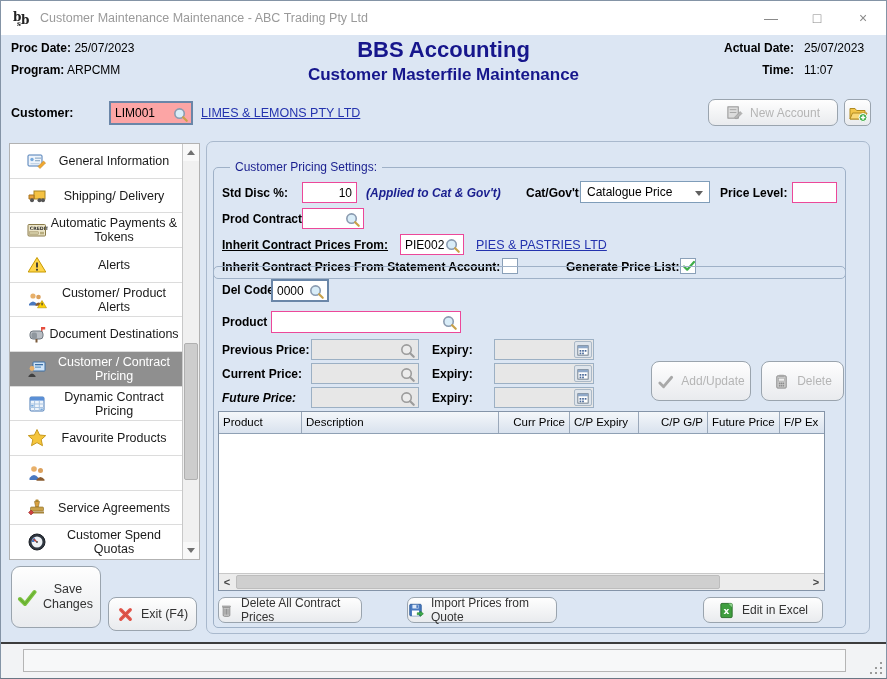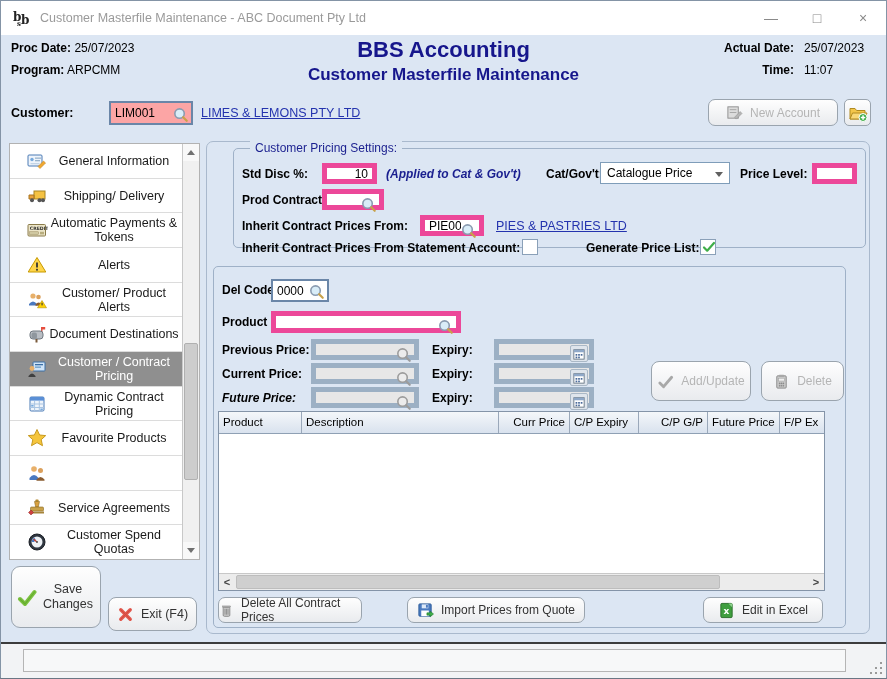--- a/index.html
+++ b/index.html
@@ -79,24 +79,24 @@
   .tri-down { width:0; height:0; border-left:4px solid transparent; border-right:4px solid transparent;
             border-top:5px solid #707070; }
   .sb-thumb { position:absolute; left:1px; width:14px; top:48%; height:33%;
               background:#cdcdcd; border:1px solid #b0b0b0; border-radius:2px; }
   
   .main-panel { position:absolute; left:205px; top:140px; width:664px; height:493px;
                 border:1px solid #a9b9cd; border-radius:7px; }
   .fieldset { position:absolute; border:1px solid #9fb1c7; border-radius:5px; }
   .legend { position:absolute; top:-8px; left:16px; background:#dce6f3; padding:0 5px;
             font-size:12px; color:#1a1f8f; white-space:nowrap; }
-  .fs1 { left:6px; top:6px; width:633px; height:100px;margin-left:20px; }
+  .fs1 { left:6px; top:25px; width:633px; height:112px; }
   .fs2 { left:6px; top:124px; width:633px; height:362px; }
   .flabel { position:absolute; font-size:12px; font-weight:bold; white-space:nowrap; }
-  .inp { position:absolute; height:21px; background:#fff; border:5px solid #ec4899; }
+  .inp { position:absolute; height:21px; background:#fff; border:1px solid #ec4899; }
   .inp input { position:absolute; left:0; top:0; width:100%; height:100%; border:0; outline:none;
                padding:2px 4px; font:12px "Liberation Sans",sans-serif; background:transparent; }
   .inp.with-mag input { padding-right:18px; }
   .inp .mag { position:absolute; right:2px; top:2px; }
   .inp.disabled { background:#e7e7e7; border-color:#9cb0c4; }
   .inp.disabled input { color:#777; }
   .num input { text-align:right; }
   .note { position:absolute; font-size:12px; font-style:italic; font-weight:bold; color:#1a1f8f; white-space:nowrap; }
   .select { position:absolute; height:22px; background:#fff; border:1px solid #7f9db9;
             font-size:12px; padding:3px 18px 0 6px; cursor:default; }
@@ -144,21 +144,21 @@
 <body>
 
 <div class="window">
 
   <div class="titlebar">
     <span class="app-logo"><svg viewBox="0 0 20 20" width="100%" height="100%">
           <text x="1" y="13" font-family="DejaVu Serif,serif" font-weight="bold" font-size="12" fill="#222">b</text>
           <text x="9" y="16" font-family="DejaVu Serif,serif" font-weight="bold" font-size="12" fill="#222">b</text>
           <text x="5" y="18" font-family="DejaVu Serif,serif" font-weight="bold" font-size="7" fill="#222">s</text>
         </svg></span>
-    <span class="title-text">Customer Masterfile Maintenance - ABC Document Pty Ltd</span>
+    <span class="title-text">Customer Maintenance Maintenance - ABC Trading Pty Ltd</span>
     <div class="win-btns">
       <div class="win-btn">—</div>
       <div class="win-btn">□</div>
       <div class="win-btn">×</div>
     </div>
   </div>
 
   <div class="header">
     <div class="hdr-left">
       <div class="row"><span class="b">Proc Date:</span>
@@ -360,21 +360,21 @@
 
       <span class="flabel" style="left:8px;top:44px;">Prod Contract:</span>
       <div class="inp with-mag" style="left:88px;top:40px;width:62px;">
         <input value="" style="">
         <span class="mag ico16"><svg viewBox="0 0 18 18" width="100%" height="100%">
               <circle cx="8" cy="8" r="5" fill="#d9edf8" stroke="#8a9bb0" stroke-width="1.7"></circle>
               <line x1="11.8" y1="11.8" x2="15.6" y2="15.6" stroke="#c9a24a" stroke-width="2.3" stroke-linecap="round"></line>
             </svg></span>
       </div>
 
-      <span class="flabel" style="left:8px;top:70px;">Inherit Contract Prices From:</span>
+      <span class="flabel" style="left:8px;top:70px;text-decoration:underline;">Inherit Contract Prices From:</span>
       <div class="inp with-mag" style="left:186px;top:66px;width:64px;">
         <input value="PIE002" style="">
         <span class="mag ico16"><svg viewBox="0 0 18 18" width="100%" height="100%">
               <circle cx="8" cy="8" r="5" fill="#d9edf8" stroke="#8a9bb0" stroke-width="1.7"></circle>
               <line x1="11.8" y1="11.8" x2="15.6" y2="15.6" stroke="#c9a24a" stroke-width="2.3" stroke-linecap="round"></line>
             </svg></span>
       </div>
       <span class="link" style="position:absolute;left:262px;top:70px;">PIES &amp; PASTRIES LTD</span>
 
       <span class="flabel" style="left:8px;top:92px;">Inherit Contract Prices From Statement Account:</span>
@@ -521,21 +521,21 @@
       <div class="btn fs-btn" style="left:4px;top:330px;width:144px;">
         <span class="ico16"><svg viewBox="0 0 18 18" width="100%" height="100%">
               <rect x="5" y="5" width="8" height="11" rx="1.5" fill="#c8c8c8" stroke="#808080"></rect>
               <rect x="4" y="3.5" width="10" height="1.8" fill="#a8a8a8" stroke="#808080" stroke-width="0.4"></rect>
               <line x1="7.2" y1="7" x2="7.2" y2="14" stroke="#8a8a8a"></line>
               <line x1="9" y1="7" x2="9" y2="14" stroke="#8a8a8a"></line>
               <line x1="10.8" y1="7" x2="10.8" y2="14" stroke="#8a8a8a"></line>
             </svg></span>
         <span>Delete All Contract Prices</span>
       </div>
-      <div class="btn fs-btn" style="left:193px;top:330px;width:178px;">
+      <div class="btn fs-btn" style="left:193px;top:330px;width:150px;">
         <span class="ico16"><svg viewBox="0 0 18 18" width="100%" height="100%">
               <rect x="2" y="2" width="13" height="13" rx="1" fill="#4a7ac0" stroke="#2a5a9a"></rect>
               <rect x="5" y="2.5" width="7" height="4.2" fill="#dce8f8"></rect>
               <rect x="9.5" y="3" width="2" height="3" fill="#4a7ac0"></rect>
               <rect x="4.5" y="9" width="8" height="6" fill="#fff"></rect>
               <path d="M10.5 11.5 h3.5 v-1.8 l3.5 3 -3.5 3 v-1.8 h-3.5 z" fill="#3fae49" stroke="#1f7a2a" stroke-width="0.6"></path>
             </svg></span>
         <span>Import Prices from Quote</span>
       </div>
       <div class="btn fs-btn" style="left:489px;top:330px;width:120px;">

